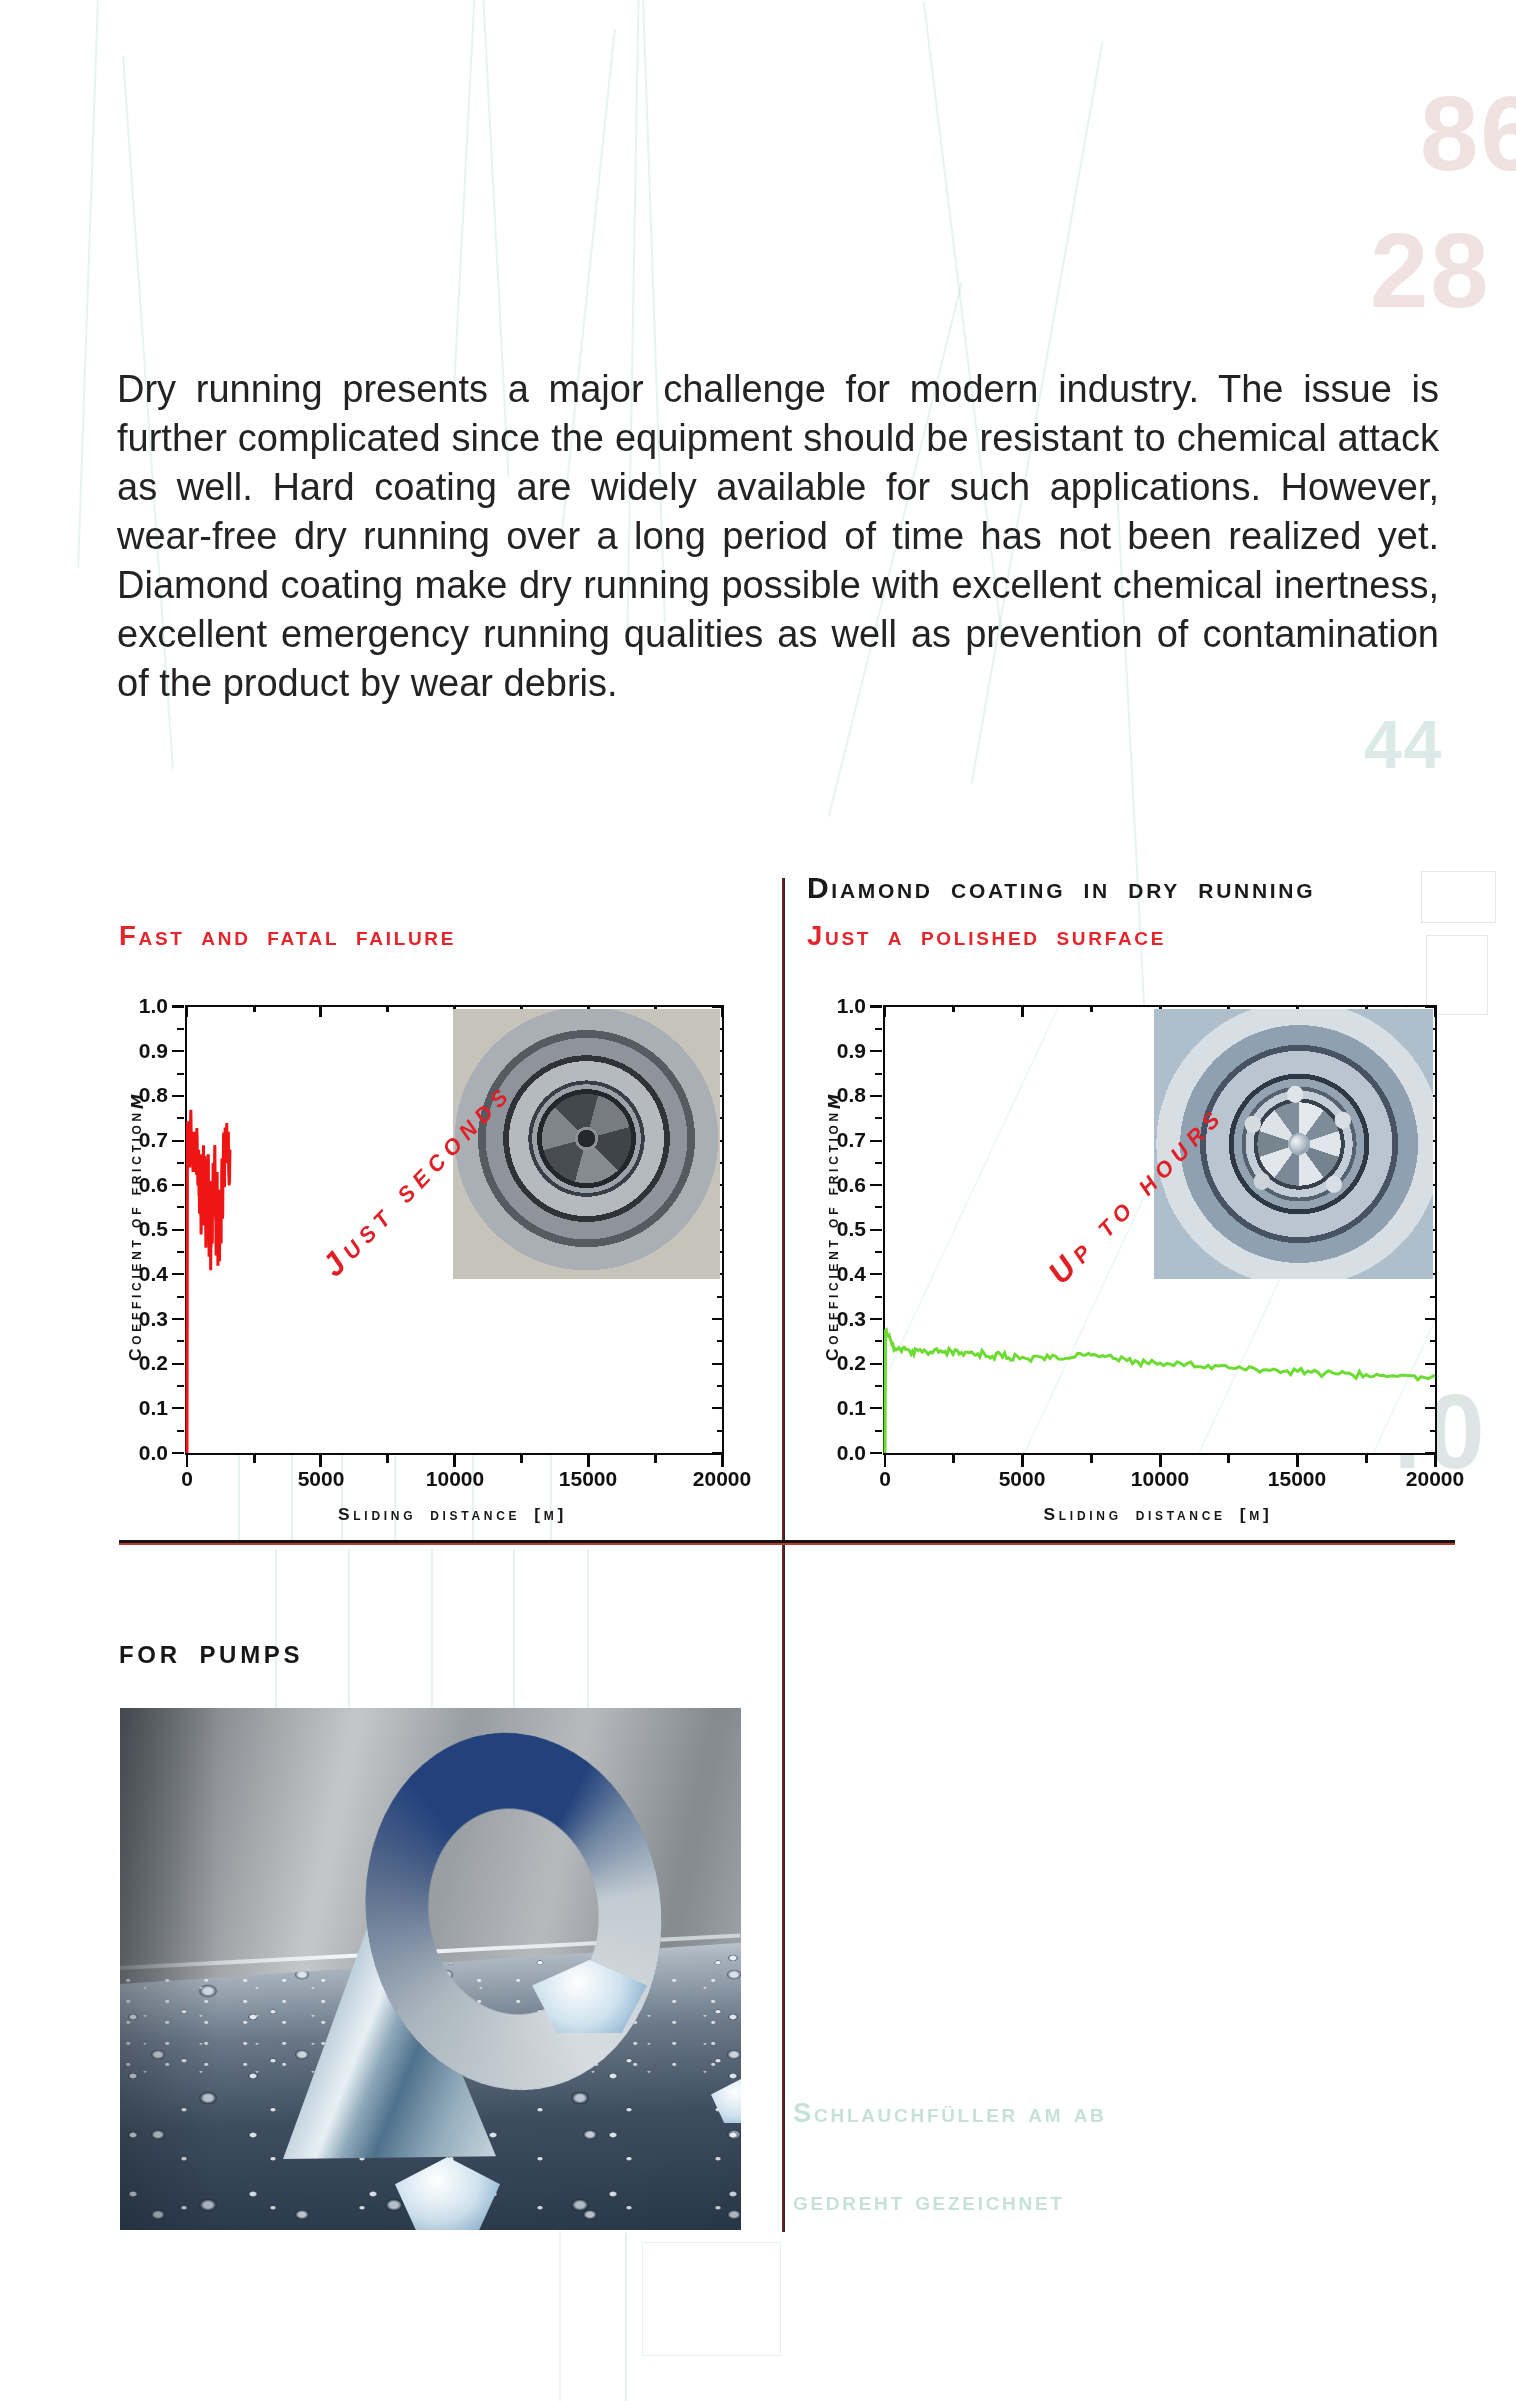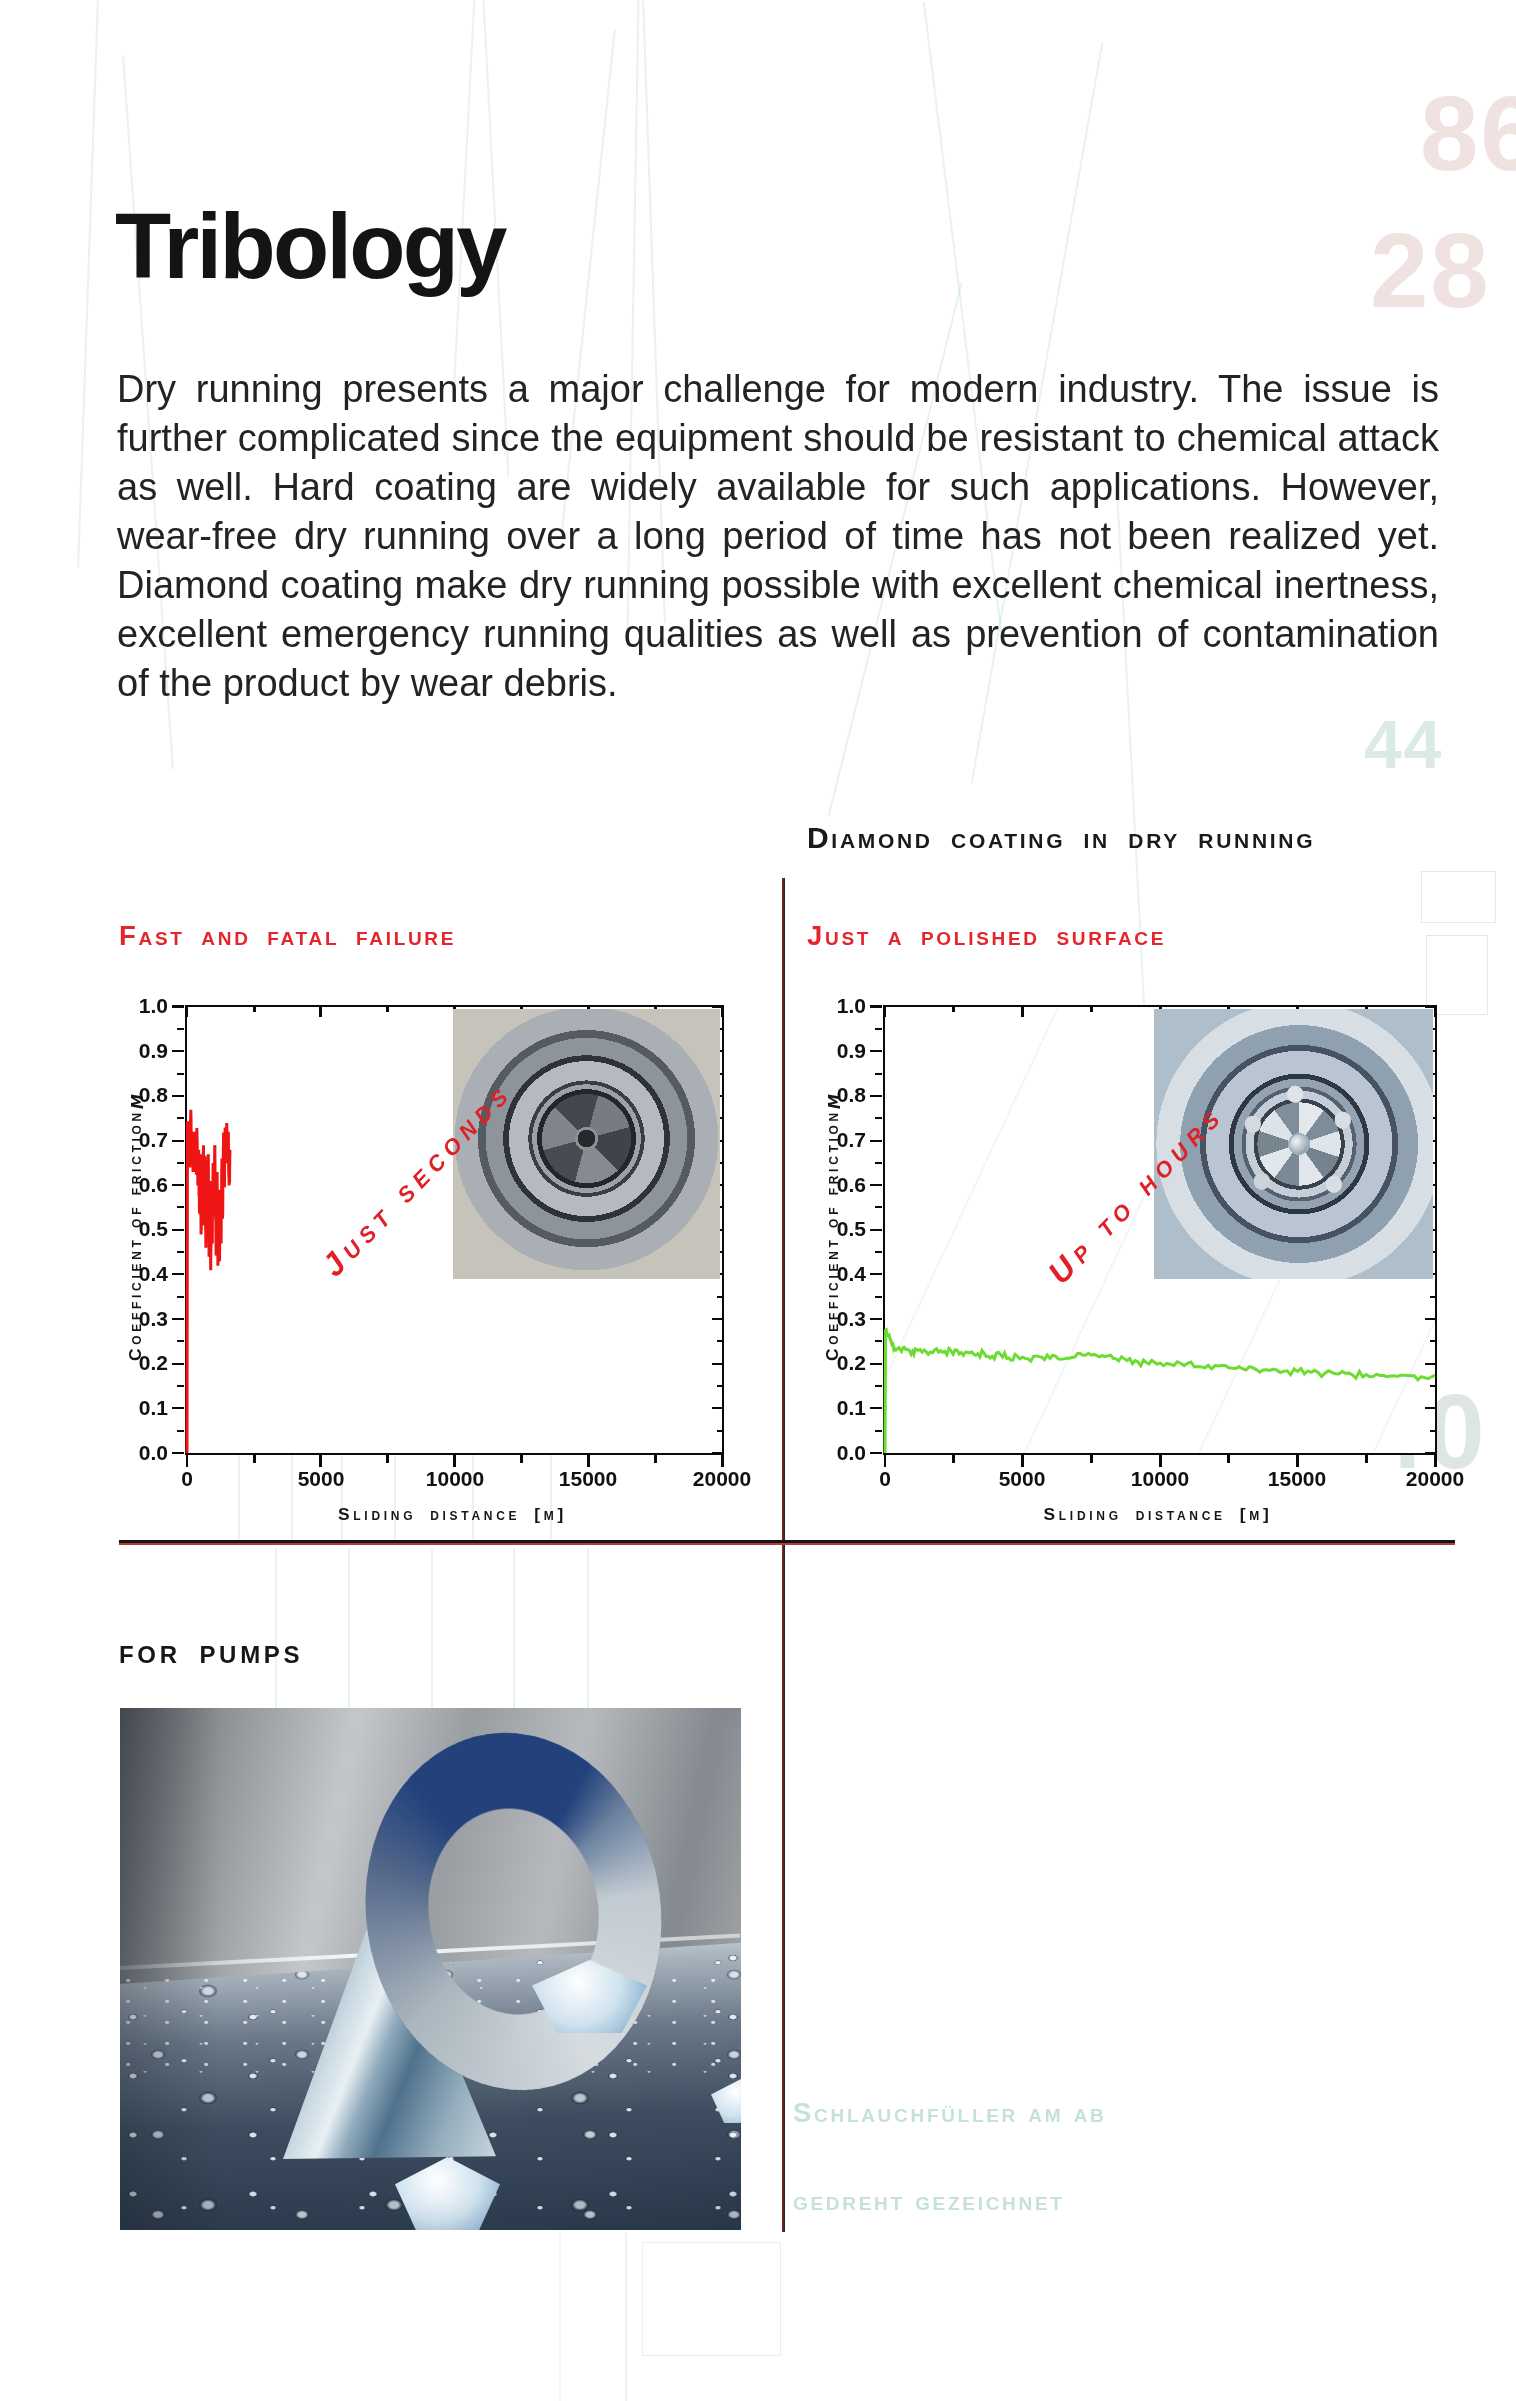--- a/index.html
+++ b/index.html
@@ -20,21 +20,21 @@
   .rule-h{position:absolute;left:119px;top:1540px;width:1336px;height:4.6px;
           background:linear-gradient(180deg,#151515 0 55%,#b63a33 55% 100%);}
   .rule-v{position:absolute;left:782px;top:878px;width:2.7px;height:1354px;
           background:linear-gradient(90deg,#8a2a28,#222222);}
   
   .panel-head{position:absolute;font-size:30px;font-weight:bold;font-variant:small-caps;
               letter-spacing:2.7px;word-spacing:7.3px;color:#1a1a1a;white-space:nowrap;}
   .panel-sub{position:absolute;font-size:27.5px;font-weight:bold;font-variant:small-caps;
              letter-spacing:2.7px;word-spacing:6.4px;color:#e5252b;white-space:nowrap;}
   #headL{left:119px;top:871px;} #subL{left:119px;top:920px;}
-  #headR{left:807px;top:821px;} #subR{left:807px;top:920px;}
+  #headR{left:807px;top:871px;} #subR{left:807px;top:920px;}
   .bottom-head{position:absolute;left:119px;font-size:34px;font-weight:bold;font-variant:small-caps;
                letter-spacing:3.7px;color:#161616;white-space:nowrap;}
   #bottomHead1{top:1580px;word-spacing:16.5px;}
   #bottomHead2{top:1632px;word-spacing:5.5px;}
   
   .chart{position:absolute;width:656px;height:559px;}
   #chartL{left:108px;top:990px;} #chartR{left:805px;top:990px;}
   .plot{position:absolute;top:14.7px;border:2.7px solid #0a0a0a;background:#fff;}
   #chartL .plot{left:77px;width:535px;height:446px;}
   #chartR .plot{left:78px;width:550px;height:446px;
@@ -160,21 +160,20 @@
   <div class="wm wm-rect" style="left:642px;top:2242px;width:137px;height:112px;"></div>
   <div class="wm wm-rect-gray" style="left:1421px;top:871px;width:73px;height:50px;"></div>
   <div class="wm wm-rect-gray" style="left:1426px;top:935px;width:60px;height:78px;"></div>
   <div class="wm wm-num" style="left:1420px;top:81px;font-size:105px;color:rgba(216,186,180,.42);">86</div>
   <div class="wm wm-num" style="left:1370px;top:218px;font-size:105px;color:rgba(216,186,180,.42);">28</div>
   <div class="wm wm-num" style="left:1364px;top:710px;font-size:68px;color:rgba(170,205,195,.42);">44</div>
   <div class="wm wm-num" style="left:1366px;top:1379px;font-size:105px;color:rgba(180,200,195,.45);">40</div>
   <div class="wm wm-note" style="left:793px;top:2097px;">Schlauchfüller am ab</div>
   <div class="wm wm-note" style="left:793px;top:2185px;">gedreht gezeichnet</div>
 
-  <h1 class="title" style="margin:0;">Tribology</h1>
   <p class="intro" style="margin:0;">Dry running presents a major challenge for modern industry. The issue is further complicated since the equipment should be resistant to chemical attack as well. Hard coating are widely available for such applications. However, wear-free dry running over a long period of time has not been realized yet. Diamond coating make dry running possible with excellent chemical inertness, excellent emergency running qualities as well as prevention of contamination of the product by wear debris.</p>
 
   <div class="rule-v"></div>
   <div class="rule-h"></div>
 
   <div class="panel-sub" id="subL">Fast and fatal failure</div>
   <div class="panel-head" id="headR">Diamond coating in dry running</div>
   <div class="panel-sub" id="subR">Just a polished surface</div>
 
   <div class="chart" id="chartL">

